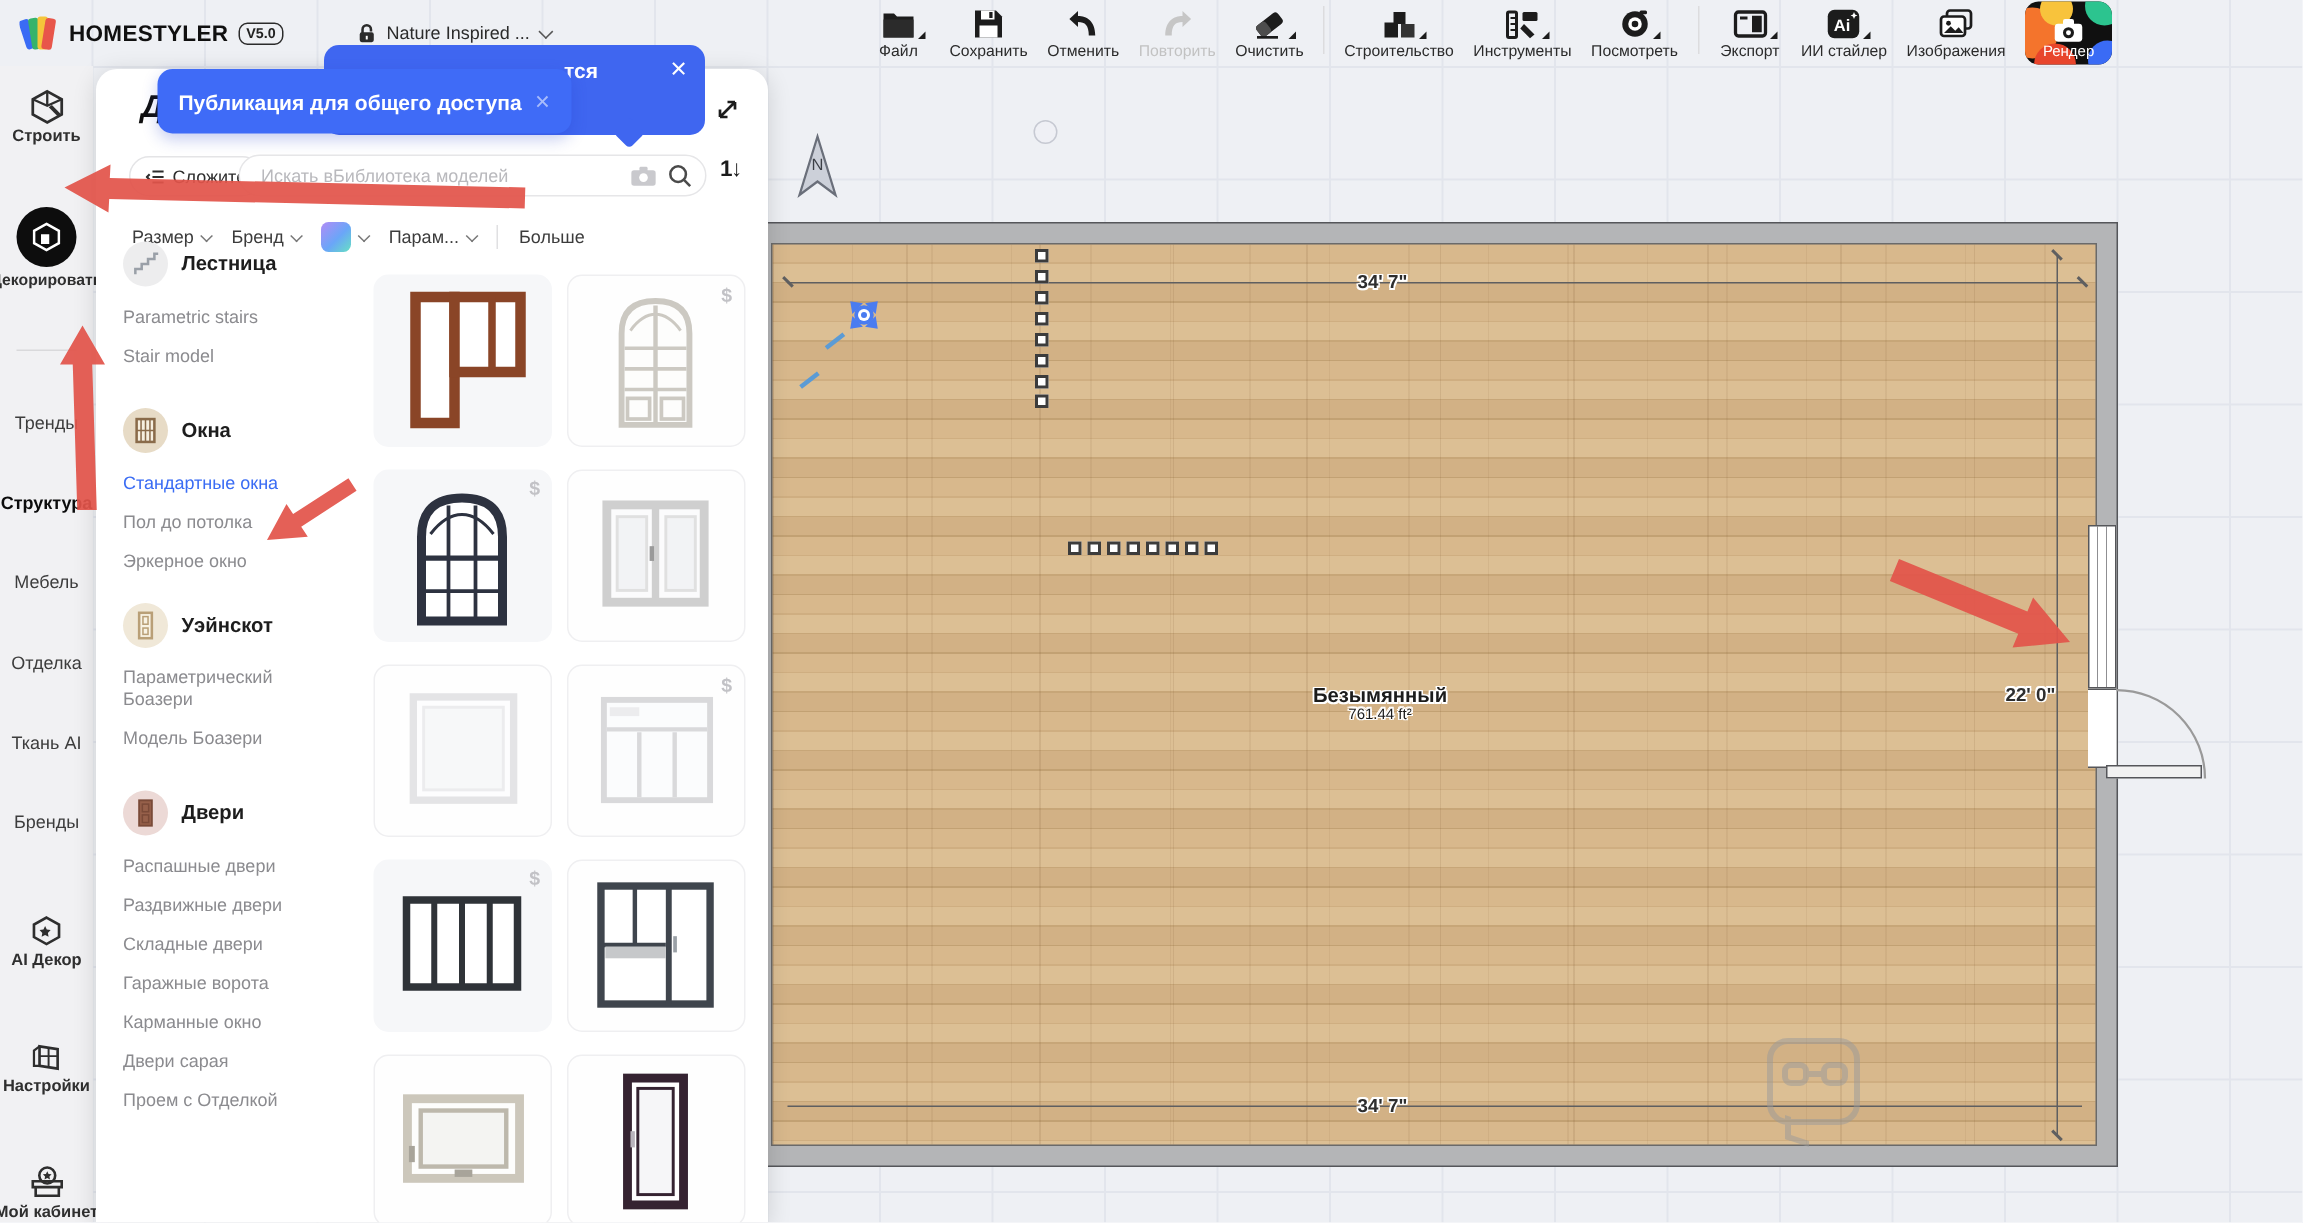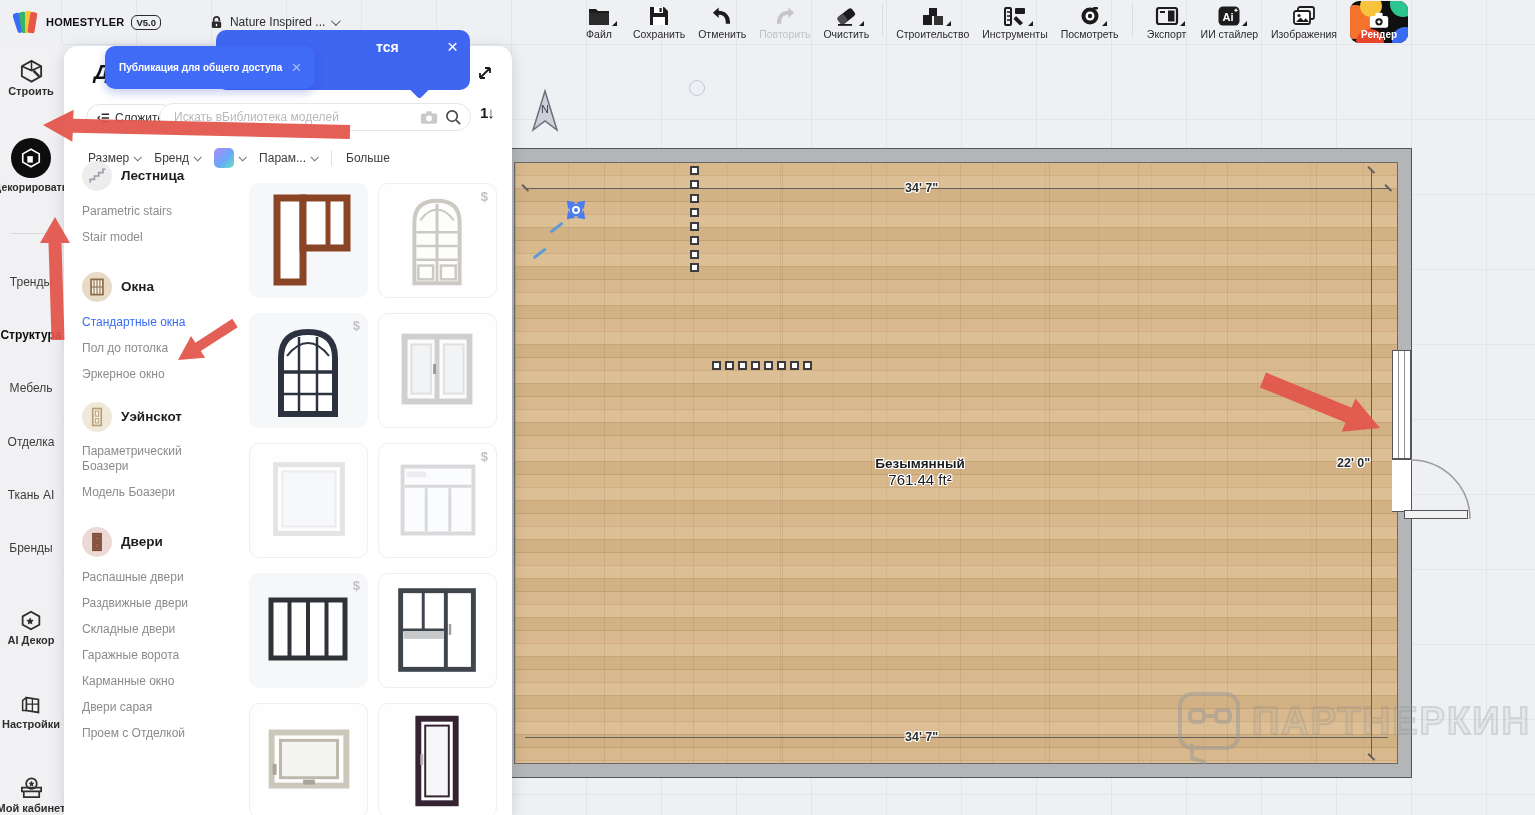--- a/index.html
+++ b/index.html
@@ -20,21 +20,21 @@
     background-image:
       repeating-linear-gradient(90deg, rgba(110,72,36,.12) 0 1px, transparent 1px 89px),
       repeating-linear-gradient(90deg, rgba(110,72,36,.08) 0 1px, transparent 1px 53px),
       repeating-linear-gradient(180deg, #d8b88c 0 12px, #cfae81 12px 13px, #dcbf94 13px 25px, #c7a678 25px 26px, #d2b185 26px 38px, #c2a173 38px 39px); }
   .dim-line { position:absolute; background:#5f5f60; z-index:3; }
   .dim-tick { position:absolute; width:9px; height:1.5px; background:#5f5f60; z-index:3; }
   .halo { text-shadow:-1px 0 0 #fff,1px 0 0 #fff,0 -1px 0 #fff,0 1px 0 #fff,-1px -1px 0 #fff,1px 1px 0 #fff,-1px 1px 0 #fff,1px -1px 0 #fff; }
   .dim-label { position:absolute; z-index:4; font-size:12.5px; color:#2e2e2e; font-weight:bold; }
   .room-label { position:absolute; z-index:4; text-align:center; color:#1c1c1c; }
   .room-label .nm { font-size:13.5px; font-weight:bold; }
-  .room-label .ar { font-size:15px; }
+  .room-label .ar { font-size:10px; }
   .win-right { position:absolute; left:1392px; top:350px; width:19px; height:109px; z-index:3; background:#fff; border:1px solid #55565a;
     background-image:repeating-linear-gradient(90deg, transparent 0 5px, #8f8f92 5px 6px); }
   .door-open { position:absolute; left:1392px; top:459px; width:19px; height:53px; z-index:3; background:#fff; border-top:1px solid #55565a; border-bottom:1px solid #55565a; }
   .door-leaf { position:absolute; left:1404px; top:510px; width:64px; height:9px; z-index:3; background:#f2f2f2; border:1px solid #55565a; }
   .door-arc { position:absolute; left:1386px; top:452px; z-index:3; }
   .sq { position:absolute; width:9px; height:9px; background:#fff; border:2px solid #3c3c3c; z-index:4; }
   .dash { position:absolute; width:15px; height:2.5px; background:#5b9bd5; transform:rotate(-38deg); z-index:4; }
   .top-circle { position:absolute; left:689px; top:80px; width:16px; height:16px; border-radius:50%;
     border:1px solid #c6c9d2; background:rgba(238,240,244,.85); z-index:4; }
   .compass { position:absolute; left:529px; top:88px; z-index:4; }
@@ -45,36 +45,36 @@
   .wm-logo { width:62px; height:58px; border:4px solid #9a9a9a; border-radius:14px; position:relative; }
   .wm-eye { position:absolute; top:12px; width:18px; height:16px; border:4px solid #9a9a9a; border-radius:6px; }
   .wm-bridge { position:absolute; top:18px; left:22px; width:12px; height:4px; background:#9a9a9a; }
   .wm-tail { position:absolute; left:8px; bottom:-16px; width:16px; height:16px; border-left:4px solid #9a9a9a; border-bottom:4px solid #9a9a9a; transform:skewY(18deg); }
   .wm-text { font-size:38px; font-weight:bold; letter-spacing:2px; color:rgba(150,150,150,.18);
     -webkit-text-stroke:2px rgba(140,140,140,.55); }
 
   
   .topbar { position:absolute; left:0; top:0; width:1300px; height:44px; z-index:10; display:flex; align-items:center; }
   .brand { display:flex; align-items:center; gap:7px; padding-left:13px; }
-  .brand-name { font-size:11px; font-weight:bold; color:#101010; letter-spacing:.2px; }
+  .brand-name { font-size:15px; font-weight:bold; color:#101010; letter-spacing:.2px; }
   .ver-badge { font-size:9.5px; font-weight:bold; color:#222; border:1.5px solid #2b2b2b; border-radius:6px; padding:1px 4px; }
   .project { display:flex; align-items:center; gap:6px; margin-left:48px; }
   .project-name { font-size:12px; color:#2b2b2b; }
   .chev { width:7px; height:7px; border-right:1.6px solid #555; border-bottom:1.6px solid #555; transform:rotate(45deg) translateY(-2px); display:inline-block; }
   .toolbar { position:absolute; left:578px; top:1px; display:flex; align-items:flex-start; gap:13px; }
   .tb-item { display:flex; flex-direction:column; align-items:center; width:auto; min-width:42px; cursor:pointer; position:relative; }
   .tb-ico { height:26px; display:flex; align-items:flex-end; position:relative; }
   .tb-label { font-size:10.5px; color:#2b2b2b; margin-top:1px; white-space:nowrap; }
   .tb-item.disabled .tb-label { color:#c2c2c2; }
   .tb-corner { position:absolute; right:-6px; bottom:1px; width:0; height:0; border-left:5px solid transparent; border-bottom:5px solid #1c1c1c; }
   .tb-div { width:1px; height:32px; background:#dcdcde; margin-top:3px; }
   .render-btn { width:58px; height:42px; background:#101010; border-radius:9px; position:relative; overflow:hidden;
     display:flex; flex-direction:column; align-items:center; justify-content:flex-end; cursor:pointer; }
   .blob { position:absolute; border-radius:50%; }
-  .render-label { position:relative; z-index:2; color:#fff; font-size:10px; font-weight:bold; margin-bottom:3px; }
+  .render-label { position:relative; z-index:2; color:#fff; font-size:10px; font-weight:normal; margin-bottom:3px; }
   .render-cam { position:relative; z-index:2; margin-top:2px; }
 
   
   .sidebar { position:absolute; left:0; top:44px; width:62px; bottom:0; background:#f1f1f3; z-index:12;
     display:flex; flex-direction:column; align-items:center;justify-content:space-between; }
   .sb-block { display:flex; flex-direction:column; align-items:center; cursor:pointer; }
   .sb-label { font-size:11px; color:#2f2f2f; font-weight:bold; white-space:nowrap; }
   .sb-circle { width:40px; height:40px; border-radius:50%; background:#0d0d0d; display:flex; align-items:center; justify-content:center; }
   .sb-div { width:40px; height:1px; background:#d9d9db; margin:9px 0 7px; }
   .sb-menu-item { font-size:12px; color:#3d3d3d; line-height:23px; cursor:pointer; white-space:nowrap; }
@@ -109,21 +109,21 @@
   .card.lt { background:#fefefe; border:1px solid #efeff1; }
   .badge { position:absolute; top:5px; right:8px; font-size:13px; color:#c2c2c6; font-weight:bold; }
 
   
   .tip-back { position:absolute; left:216px; top:30px; width:254px; height:60px; background:#3f66f0; border-radius:10px; z-index:40; }
   .tip-back .partial { position:absolute; left:160px; top:9px; color:#fff; font-size:14px; font-weight:bold; }
   .tip-back .close { position:absolute; right:12px; top:6px; color:#fff; font-size:19px; font-weight:300; cursor:pointer; }
   .tip-tail { position:absolute; left:196px; bottom:-6px; width:15px; height:15px; background:#3f66f0; transform:rotate(45deg); border-radius:3px; }
   .tip-front { position:absolute; left:105px; top:46px; height:43px; padding:0 14px; background:#3f6bf7; border-radius:10px; z-index:41;
     display:flex; align-items:center; gap:9px; box-shadow:0 4px 10px rgba(30,60,200,.25); }
-  .tip-front .txt { color:#fff; font-size:10px; font-weight:bold; white-space:nowrap; }
+  .tip-front .txt { color:#fff; font-size:14px; font-weight:bold; white-space:nowrap; }
   .tip-front .close { color:rgba(255,255,255,.55); font-size:17px; cursor:pointer; }
 
   .arrow-svg { position:absolute; z-index:45; pointer-events:none; }
 </style>
 </head>
 <body>
 
 <div id="app">
 
   <div class="canvas-bg"></div>
@@ -195,21 +195,20 @@
     <circle cx="14" cy="14" r="2" fill="#4a7cf0"></circle>
   </svg>
 
   <div class="watermark">
     <div class="wm-logo">
       <div class="wm-eye" style="left:6px;"></div>
       <div class="wm-eye" style="left:32px;"></div>
       <div class="wm-bridge"></div>
       <div class="wm-tail"></div>
     </div>
-    <div class="wm-text">ПАРТНЕРКИН</div>
   </div>
 
   <div class="topbar">
     <div class="brand">
       <svg width="26" height="26" viewBox="0 0 26 26">
         <g>
           <rect x="2" y="4" width="7" height="20" rx="2" transform="rotate(-18 5 14)" fill="#3a6bf5"></rect>
           <rect x="7" y="3" width="7" height="21" rx="2" transform="rotate(-9 10 13)" fill="#35b36b"></rect>
           <rect x="12" y="2" width="7" height="22" rx="2" fill="#f5c53a"></rect>
           <rect x="16" y="3" width="7" height="21" rx="2" transform="rotate(9 19 13)" fill="#e8564a"></rect>

